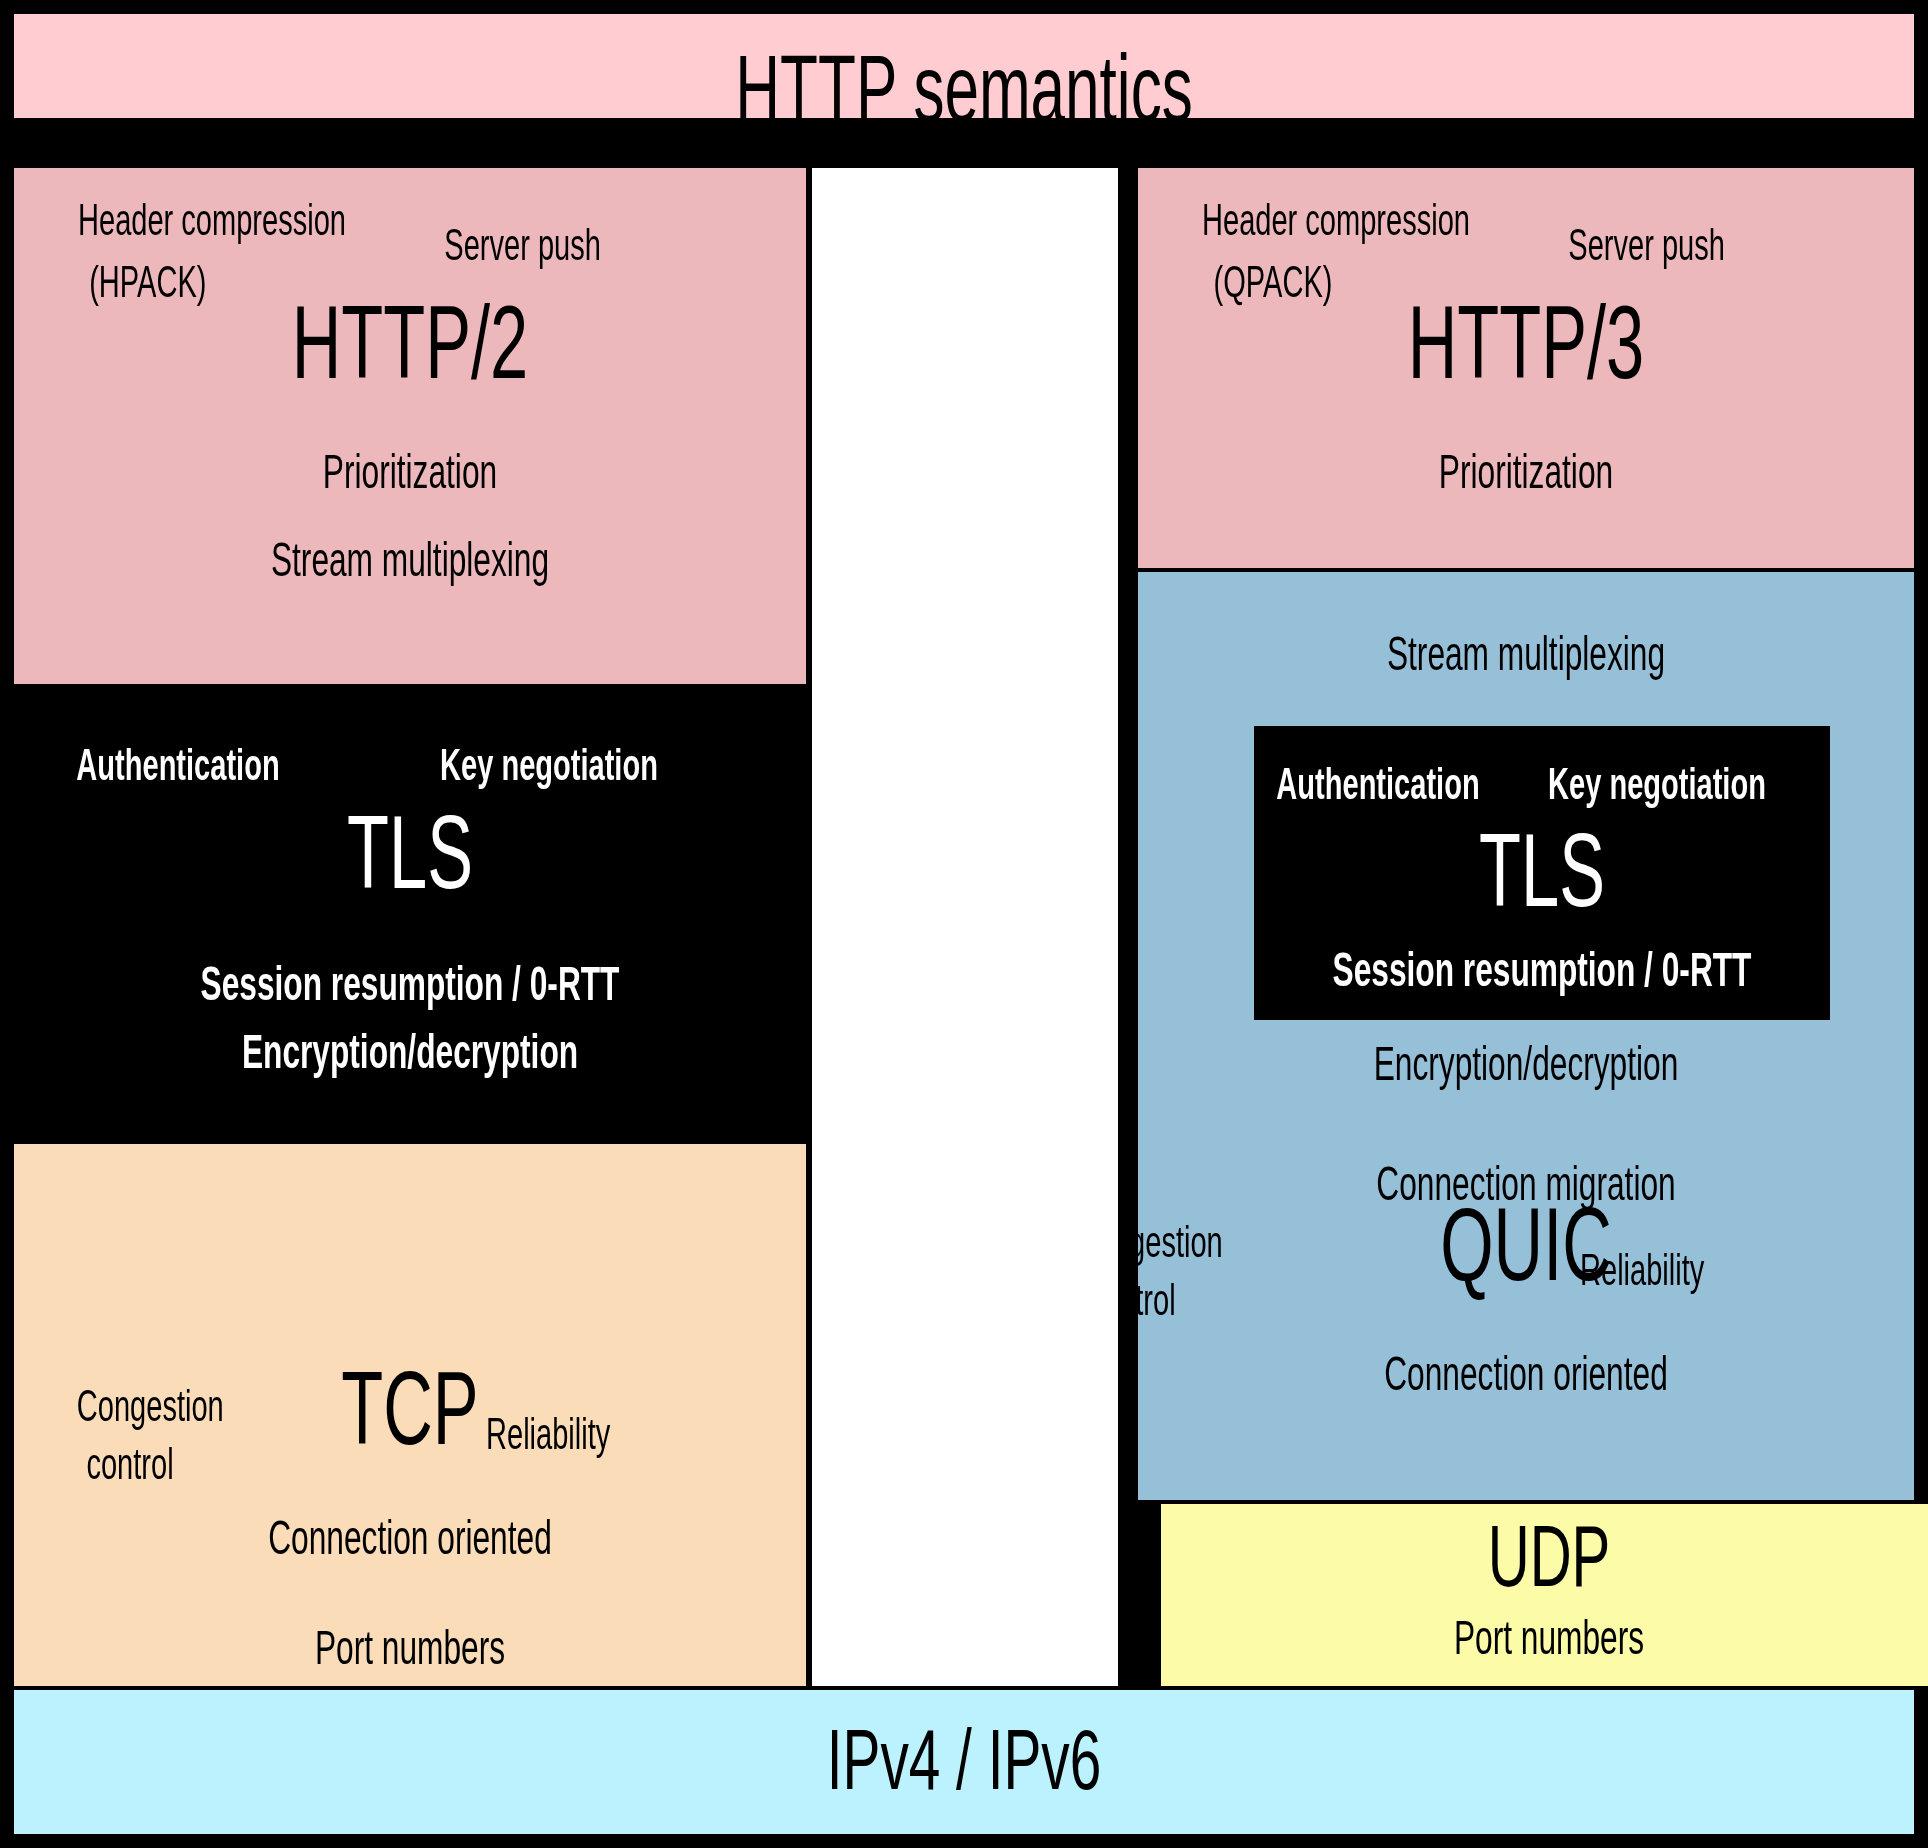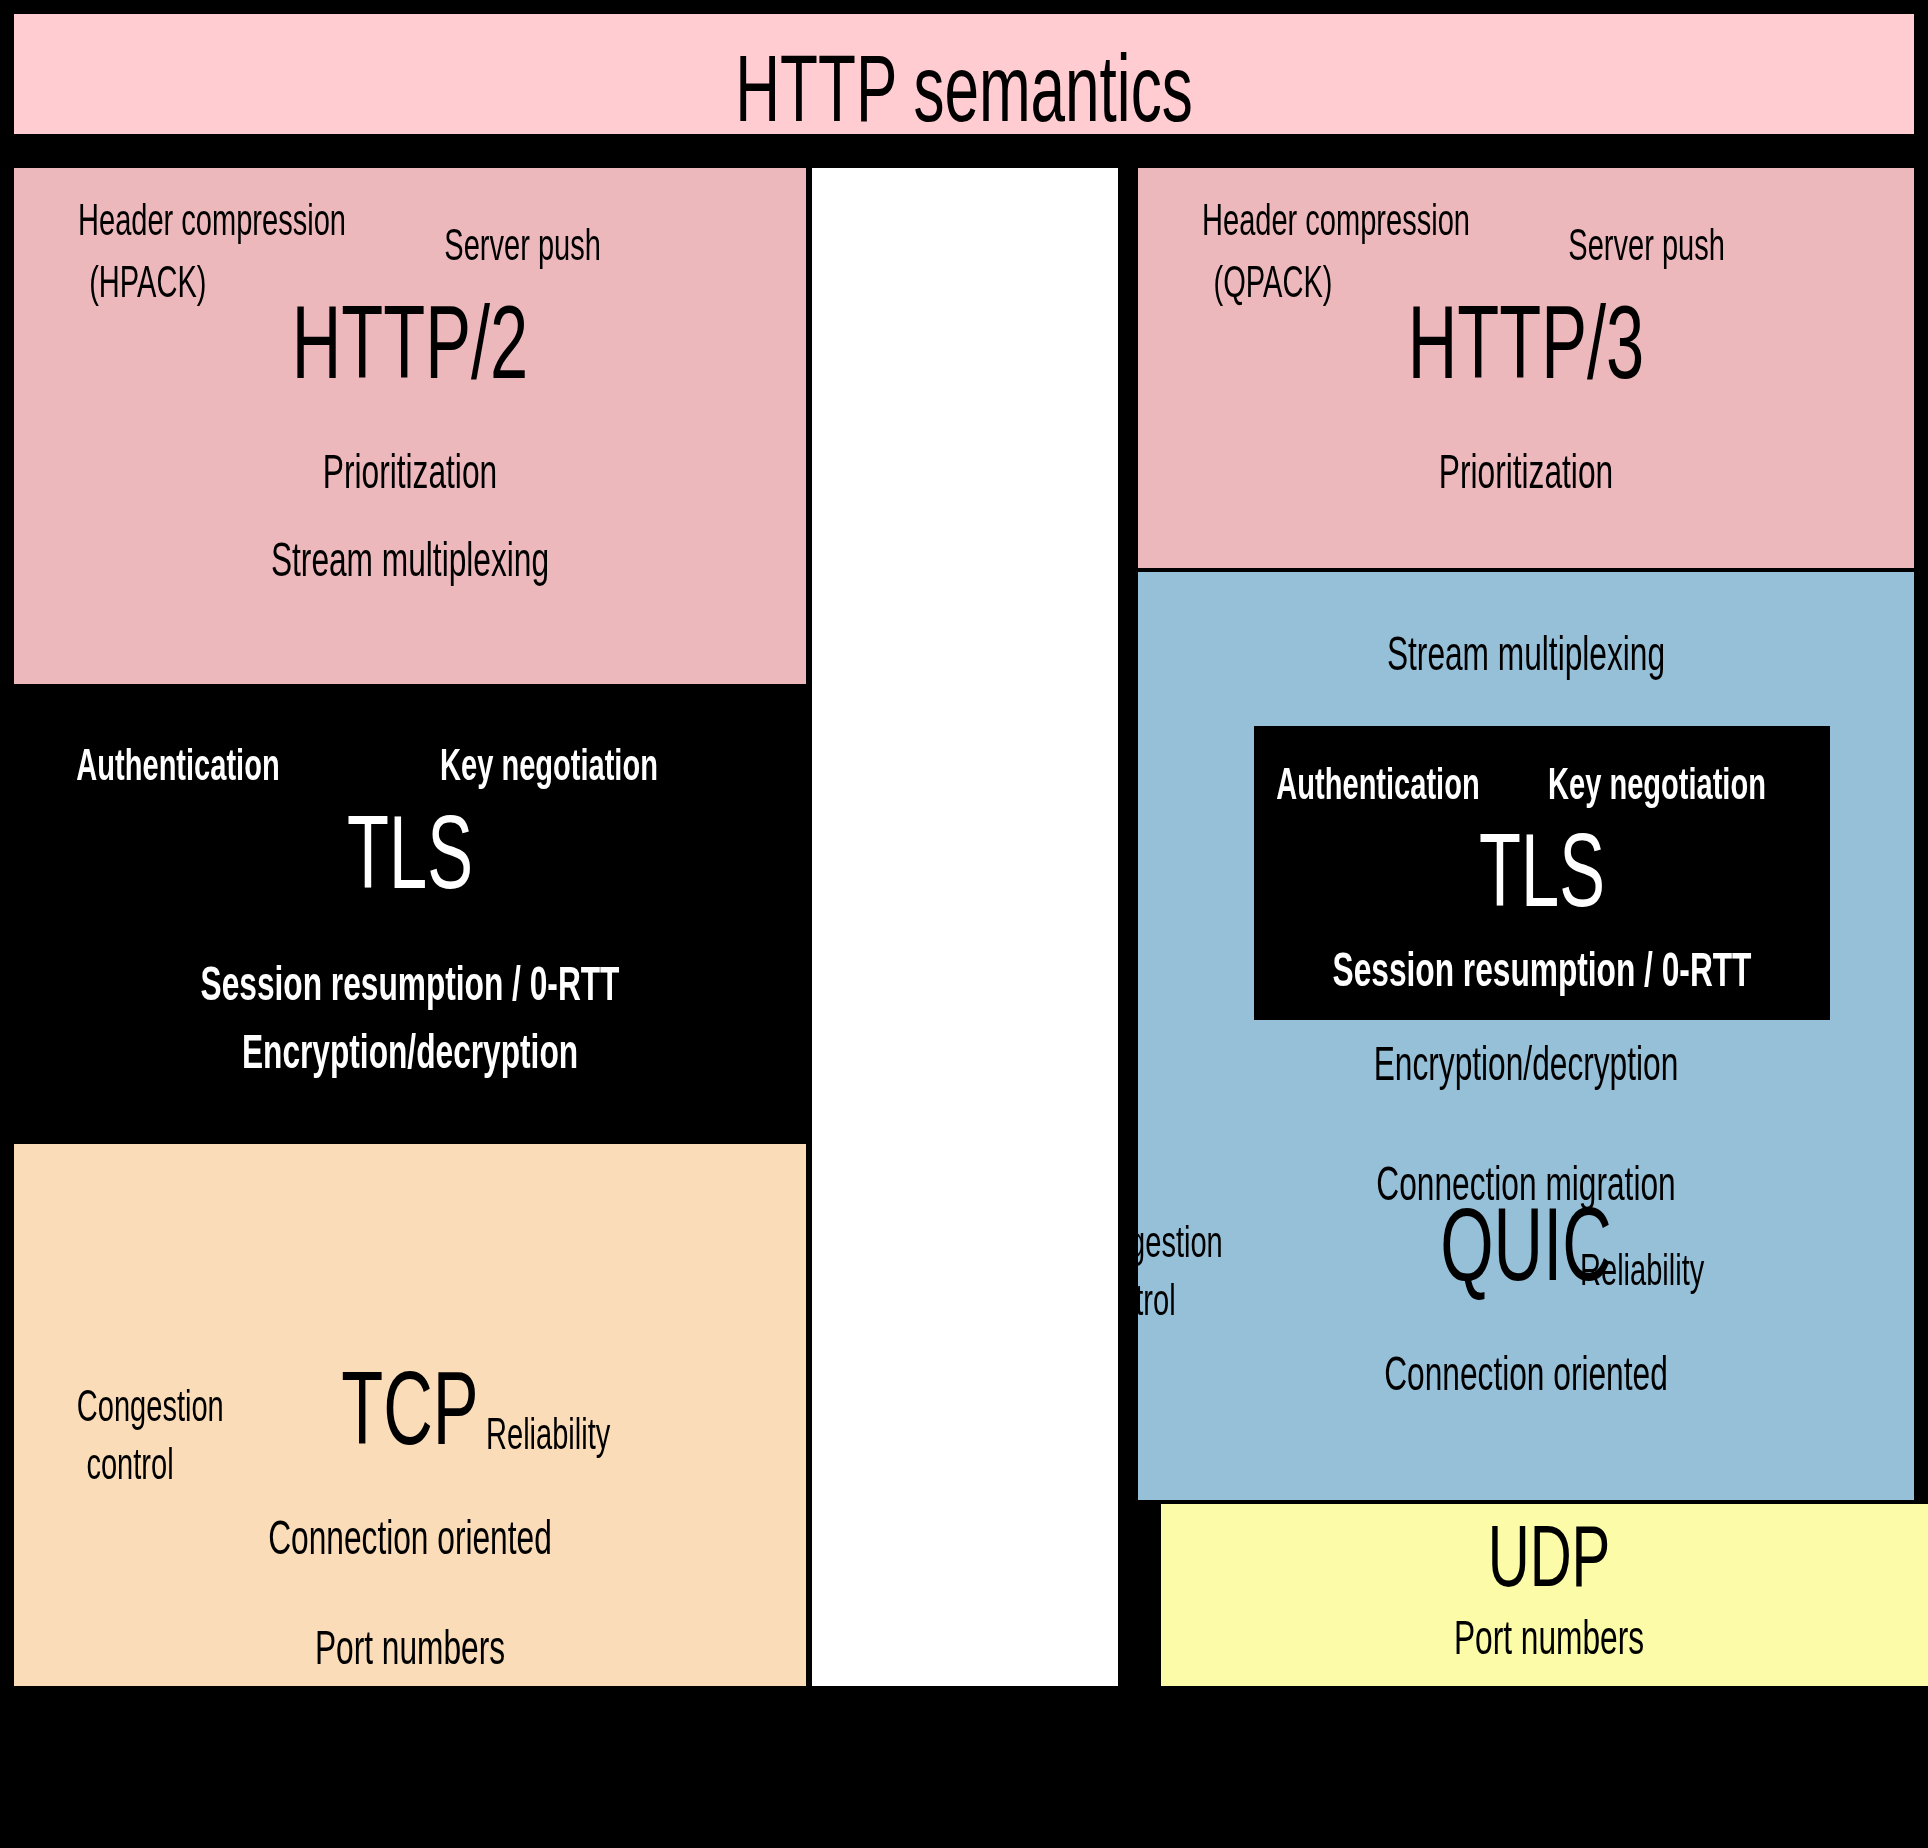--- a/index.html
+++ b/index.html
@@ -32,21 +32,21 @@
     font-weight: 400;
     transform: scaleX(0.66);
     letter-spacing: 0px;
   }
   .ctr { left: 50%; transform: translateX(-50%) scaleX(0.66); }
   .dark { color: #000000; }
   .light { color: #ffffff; }
 
   
   #http-semantics {
-    left: 14px; top: 14px; width: 1900px; height: 120px;
+    left: 14px; top: 14px; width: 1900px; height: 104px;
   }
   #http-semantics .title {
     font-size: 94px; top: 28px;
   }
 
   
   #http2-block   { left: 14px; top: 168px;  width: 792px; height: 516px; }
   #tls-left      { left: 14px; top: 688px;  width: 792px; height: 452px; }
   #tcp-block     { left: 14px; top: 1144px; width: 792px; height: 542px; }
 
@@ -131,14 +131,17 @@
     <div class="lbl s-small b light" style="left:238px; top:36px;">Key negotiation</div>
     <div class="lbl ctr s-tls light" style="top:92px;">TLS</div>
     <div class="lbl ctr s-med b light" style="top:220px;">Session resumption / 0-RTT</div>
   </div>
 
   <div class="blk" id="udp-block" style="background:#fbfba8;margin-left:23px;">
     <div class="lbl ctr s-udp dark" style="top:8px;">UDP</div>
     <div class="lbl ctr s-med dark" style="top:110px;">Port numbers</div>
   </div>
 
+  <div class="blk" id="ip-block" style="background:#bbf2fd;">
+    <div class="lbl ctr title dark">IPv4  / IPv6</div>
+  </div>
 
 </div>
 
 </body></html>

